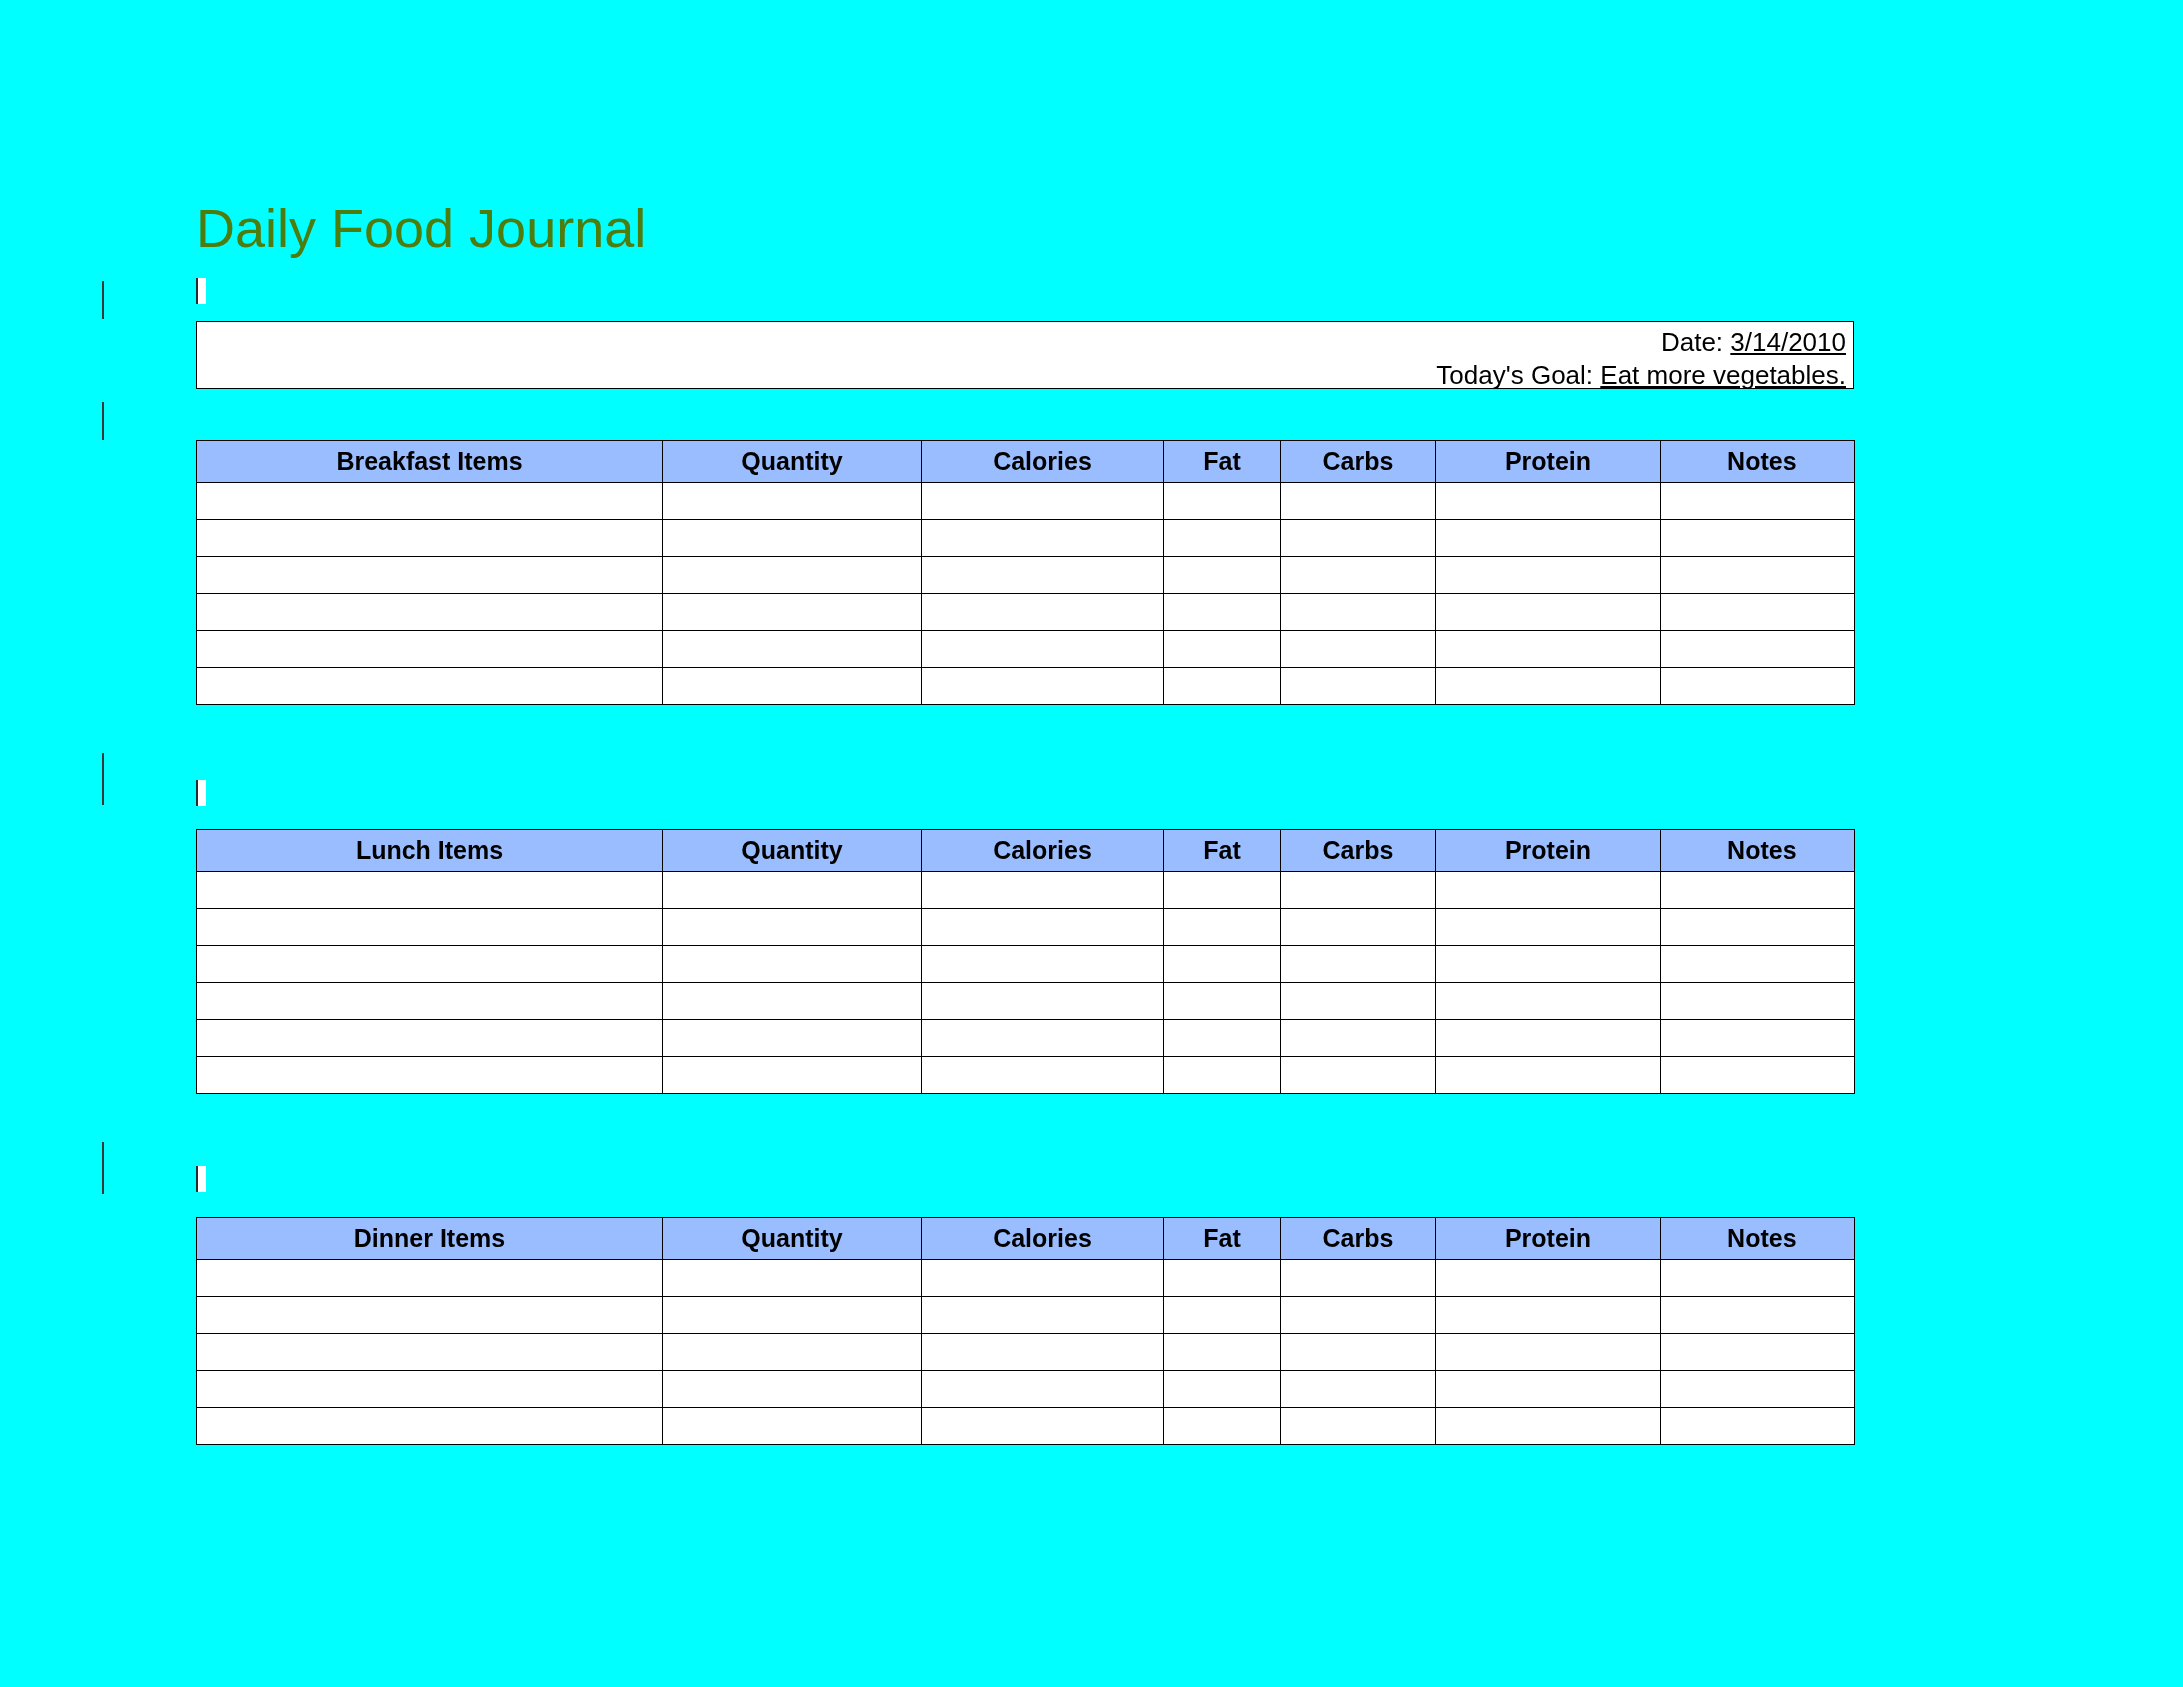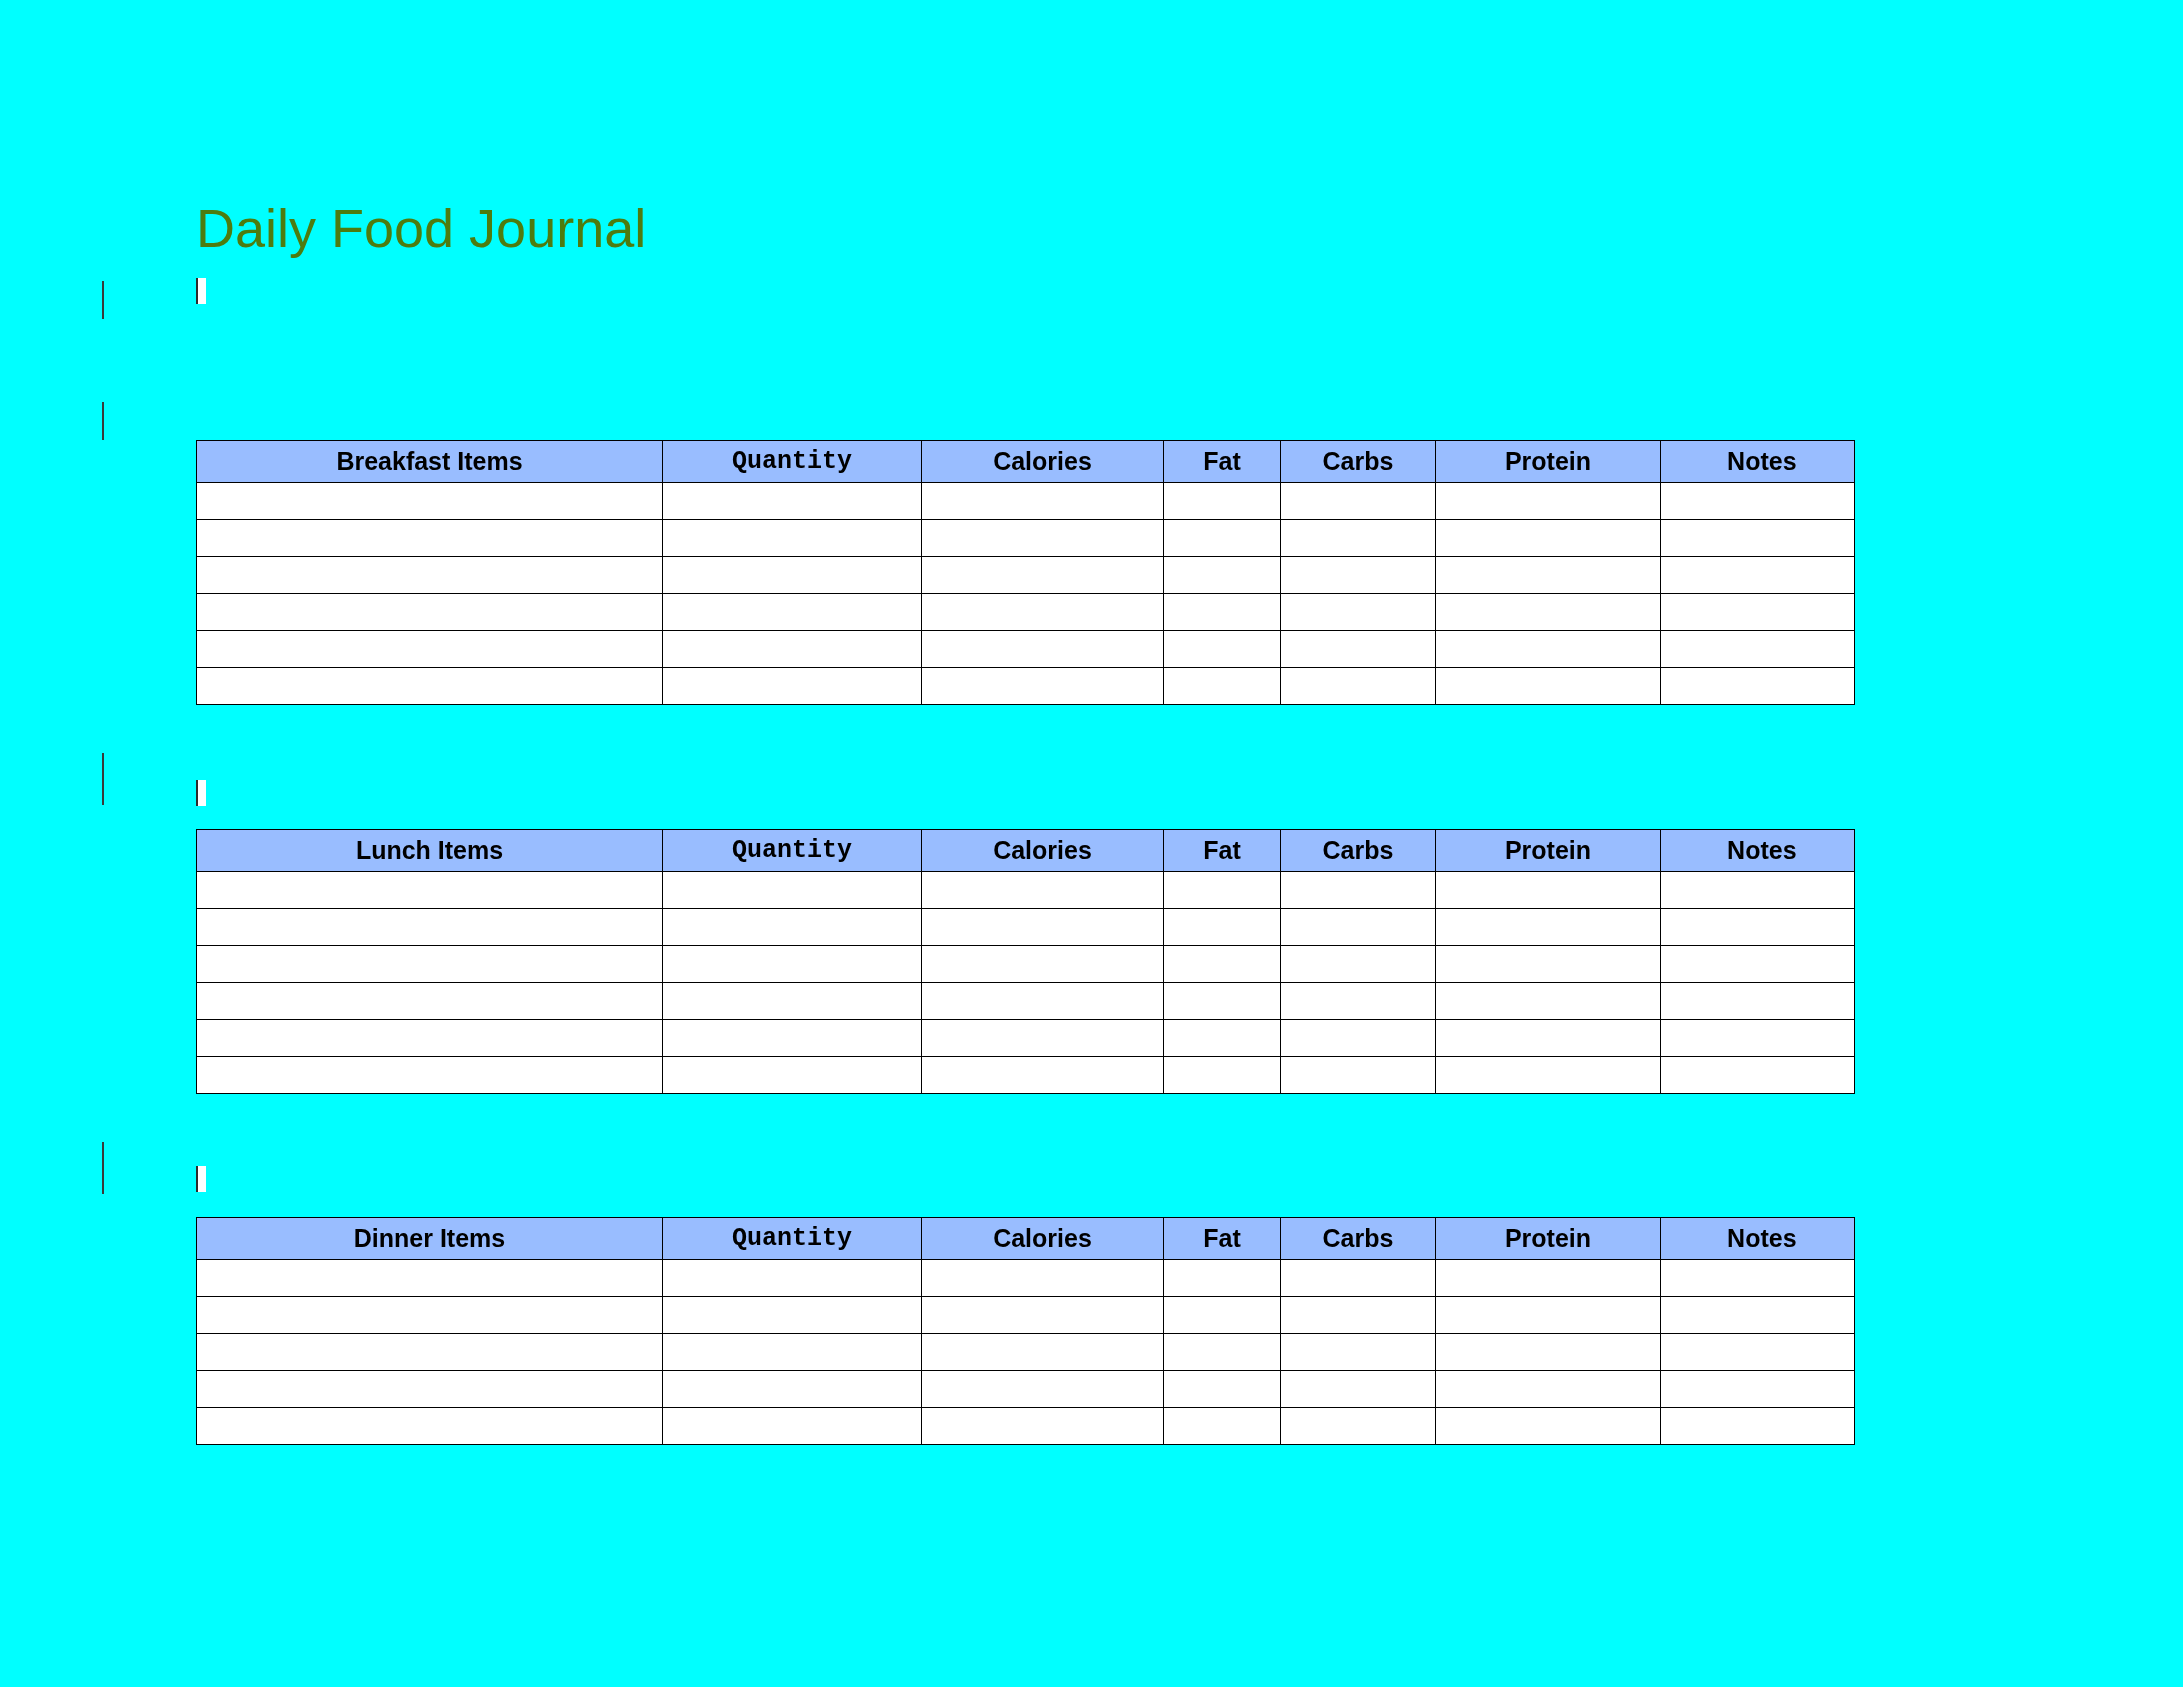--- a/index.html
+++ b/index.html
@@ -97,21 +97,21 @@
   }
   table.journal thead th.notes-col {
     text-align: center;
     padding-left: 8.7px;
   }
   table.journal tbody td {
     background: #ffffff;
   }
 
   .col-item     { width: 466px; }
-  .col-qty      { width: 259px; font-family: Liberation Mono, monospace; }
+  .col-qty      { width: 259px; }
   .col-cal      { width: 242px; }
   .col-fat      { width: 117px; }
   .col-carbs    { width: 155px; }
   .col-protein  { width: 225px; }
   .col-notes    { width: 194px; }
 </style>
 </head>
 <body>
 
 <div class="page">
@@ -120,20 +120,30 @@
 
   <div class="tick" style="top:281px;height:38px;"></div>
   <div class="tick" style="top:402px;height:38px;"></div>
   <div class="tick" style="top:753px;height:52px;"></div>
   <div class="tick" style="top:1142px;height:52px;"></div>
 
   <div class="caret" style="left:196px;top:278px;"></div>
   <div class="caret" style="left:196px;top:780px;"></div>
   <div class="caret" style="left:196px;top:1166px;"></div>
 
+  <div class="header-box">
+    <div class="header-line l1">
+      <span>Date:</span>
+      <span class="underline">3/14/2010</span>
+    </div>
+    <div class="header-line l2">
+      <span>Today's Goal:</span>
+      <span class="underline">Eat more vegetables.</span>
+    </div>
+  </div>
 
   <table class="journal" style="left:196px;top:440px;width:1658px;">
     <thead>
       <tr>
         <th class="col-item">Breakfast Items</th>
         <th class="col-qty">Quantity</th>
         <th class="col-cal">Calories</th>
         <th class="col-fat">Fat</th>
         <th class="col-carbs">Carbs</th>
         <th class="col-protein">Protein</th>

